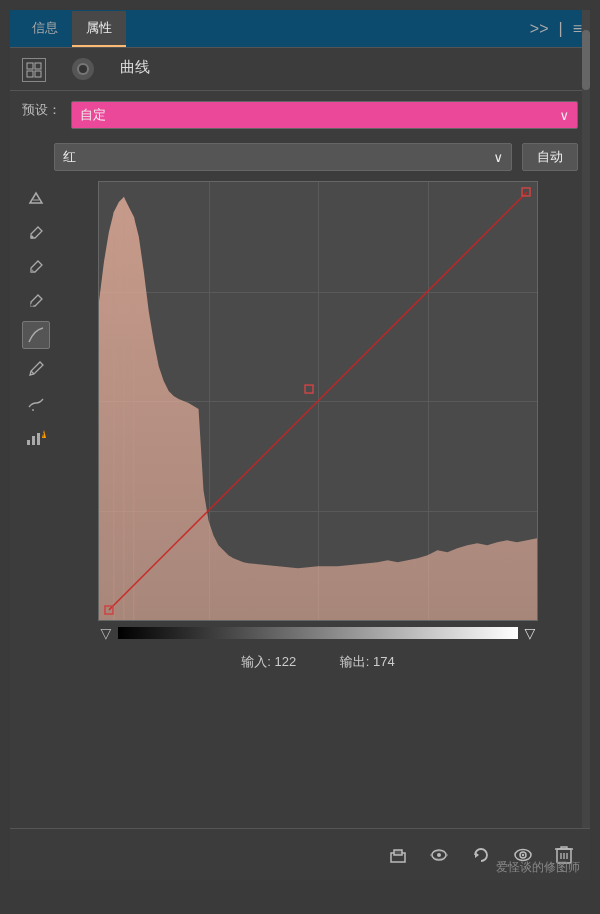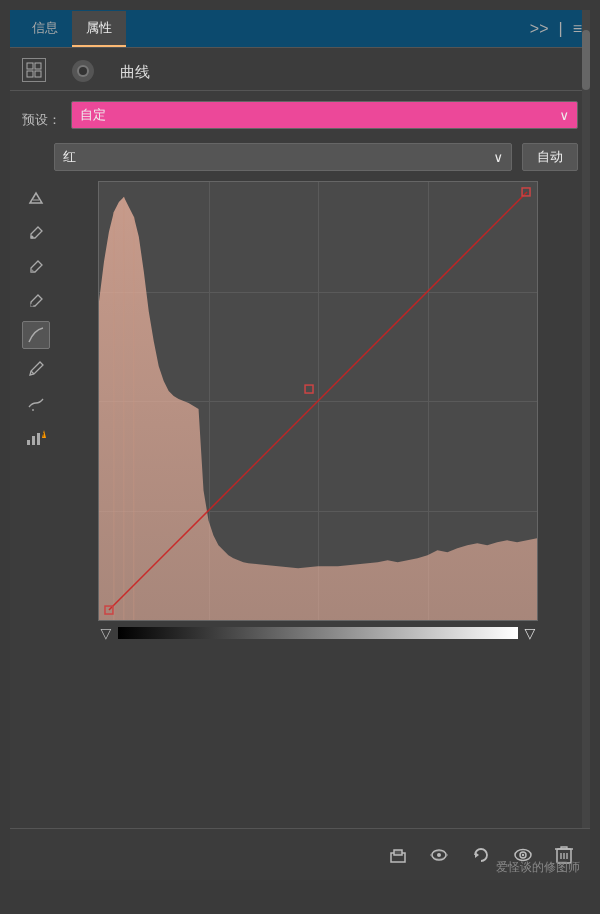--- a/index.html
+++ b/index.html
@@ -46,21 +46,21 @@
       align-items: center;
       gap: 8px;
       color: #aaa;
       font-size: 16px;
     }
     .tab-right span { cursor: pointer; }
 
     
     .title-row {
       display: flex;
-      align-items: flex-end;
+      align-items: flex-start;
       padding: 10px 12px 8px 12px;
       gap: 26px;
       border-bottom: 1px solid #555;
     }
     .title-icon {
       width: 24px; height: 24px;
       border: 1px solid #888;
       display: flex; align-items: center; justify-content: center;
       color: #ccc; font-size: 12px;
     }
@@ -73,21 +73,21 @@
     }
     .title-text {
       font-size: 15px;
       color: #ddd;
       font-weight: 500;
     }
 
     
     .preset-row {
       display: flex;
-      align-items: flex-end;
+      align-items: flex-start;
       padding: 10px 12px;
       gap: 10px;
     }
     .preset-label { color: #bbb; font-size: 13px; }
     .preset-select {
       flex: 1;
       background: #ec4899;
       border: 1px solid #666;
       color: #eee;
       padding: 4px 8px;
@@ -415,20 +415,27 @@
         </svg>
 
       </div>
 
       <div class="gradient-bar-wrap">
         <div class="gradient-triangle">▽</div>
         <div class="gradient-bar"></div>
         <div class="gradient-triangle" style="color:#ddd;">▽</div>
       </div>
 
+      <div class="io-row">
+        <span>输入:</span>
+        <span>122</span>
+        <span style="margin: 0 20px;"></span>
+        <span>输出:</span>
+        <span>174</span>
+      </div>
 
     </div>
   </div>
 
   <div class="bottom-bar">
     <div class="bottom-icon">
       <svg width="20" height="20" viewBox="0 0 20 20">
         <rect x="3" y="8" width="14" height="9" fill="none" stroke="#bbb" stroke-width="1.5"></rect>
         <rect x="6" y="5" width="8" height="5" fill="#555" stroke="#bbb" stroke-width="1.5"></rect>
       </svg>

